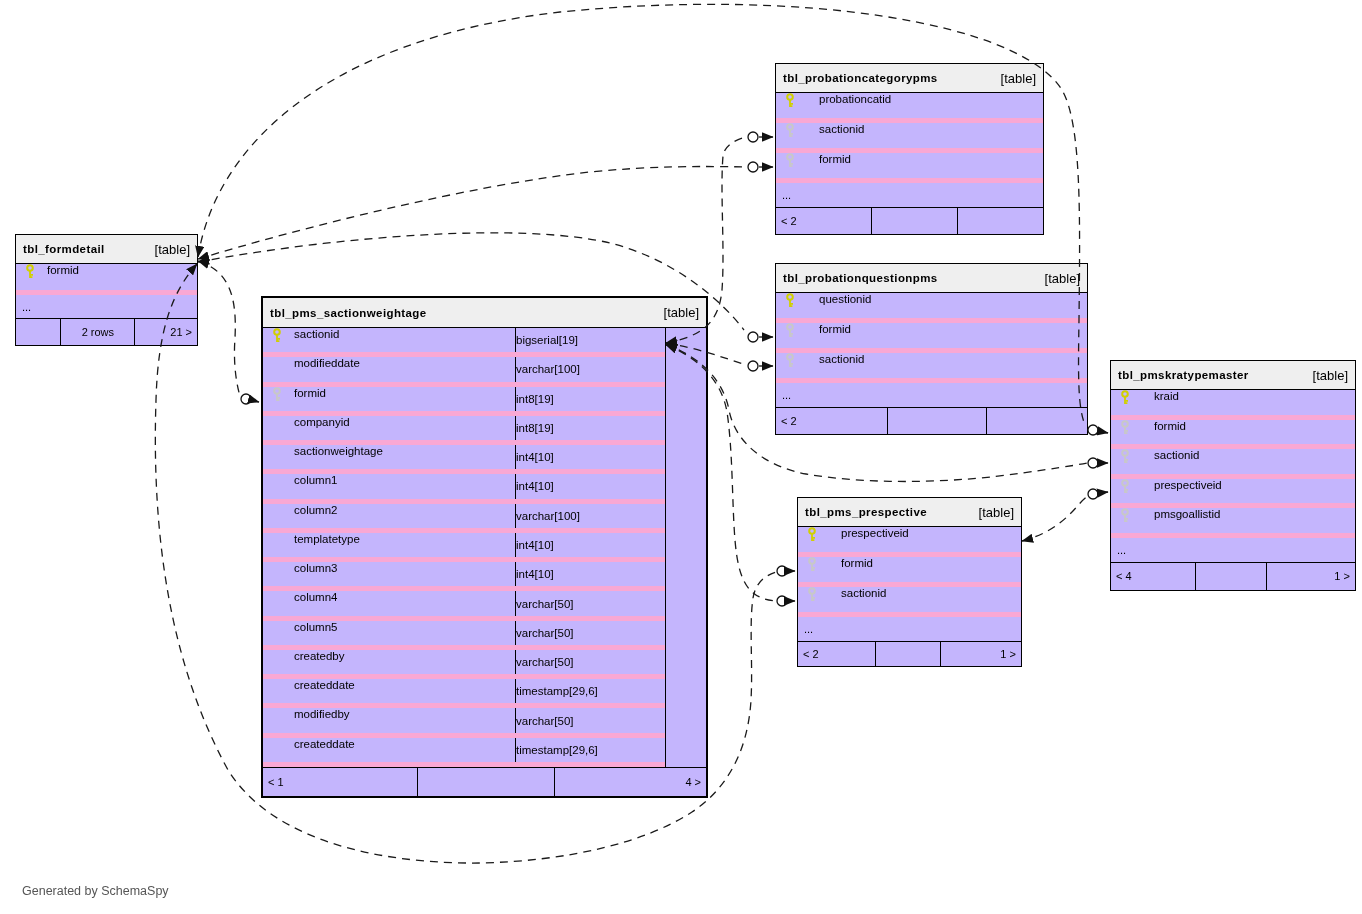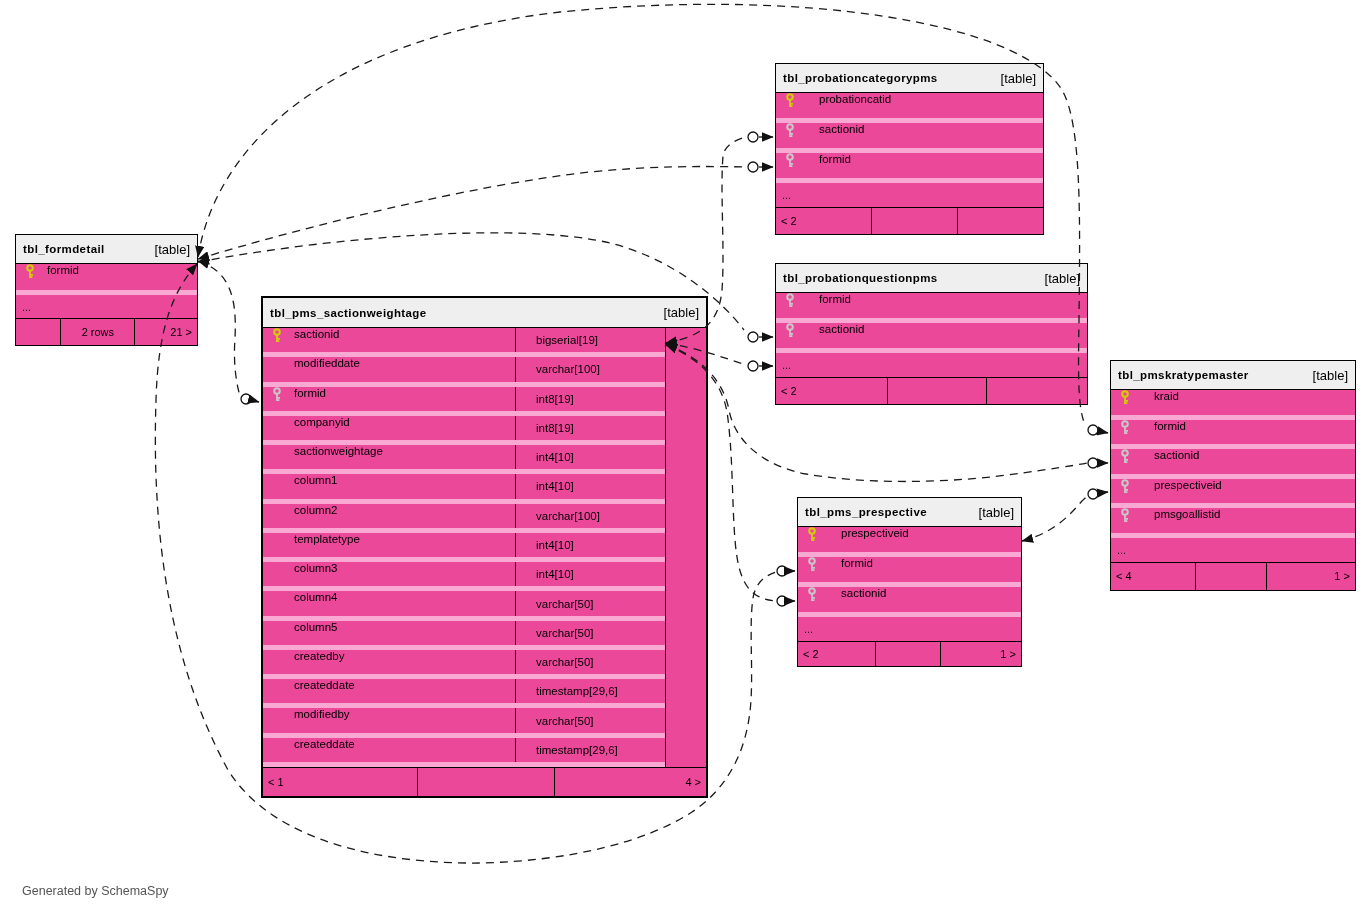--- a/index.html
+++ b/index.html
@@ -1,29 +1,29 @@
 <!DOCTYPE html>
 <html><head>
 <meta charset="utf-8">
 <style>
   html,body{margin:0;padding:0;background:#fff;}
   #canvas{position:relative;width:1362px;height:914px;background:#fff;overflow:hidden;
           font-family:"Liberation Sans","DejaVu Sans",sans-serif;color:#000;}
   .lines{position:absolute;left:0;top:0;z-index:3;pointer-events:none;}
-  .tbl{position:absolute;background:#ec4899;border:1px solid #000;z-index:2;box-sizing:border-box;}
+  .tbl{position:absolute;background:#c4b5fd;border:1px solid #000;z-index:2;box-sizing:border-box;}
   .tbl.main{border-width:2px;}
   .th{background:#efefef;border-bottom:1px solid #000;display:flex;align-items:center;
       justify-content:space-between;padding:0 7px;box-sizing:border-box;}
   .title{font-weight:bold;font-size:11.5px;letter-spacing:.4px;white-space:nowrap;}
   .tag{font-size:13px;white-space:nowrap;}
   .row{display:flex;align-items:flex-start;border-bottom:5px solid #f9a8d4;box-sizing:border-box;}
   .keycell{width:22px;padding-left:9px;flex:none;display:flex;align-items:center;}
   .cname{font-size:11.5px;flex:1;white-space:nowrap;}
   .ctype{width:150px;flex:none;align-self:stretch;display:flex;align-items:center;
-         border-left:1px solid #000;padding-left:20px;font-size:11.5px;box-sizing:border-box;white-space:nowrap;}
+         border-left:1px solid #000;padding-left:0;font-size:11.5px;box-sizing:border-box;white-space:nowrap;}
   .mainrow{margin-right:41px;}
   .strip{position:absolute;top:30px;bottom:29px;left:402px;width:0;border-left:1px solid #000;}
   .dots{display:flex;align-items:center;padding-left:6px;font-size:11px;border-bottom:1px solid #000;box-sizing:border-box;}
   .foot{display:flex;box-sizing:border-box;}
   .fcell{display:flex;align-items:center;border-right:1px solid #000;font-size:11px;
          padding:0 5px;box-sizing:border-box;white-space:nowrap;}
   .fcell:last-child{border-right:none;}
   .fc{justify-content:center;}
   .fr{justify-content:flex-end;}
   .h29{height:29px;} .h30{height:30px;} .h31{height:31px;} .h24{height:24px;}
@@ -240,20 +240,29 @@
   </div>
 
   <div class="tbl" style="left:775px;top:263px;width:313px;">
     <div class="th h29">
       <span class="title">tbl_probationquestionpms</span>
       <span class="tag">[table]</span>
     </div>
     <div class="row h30">
       <span class="keycell">
           <svg width="10" height="15" viewBox="0 0 10 15">
+            <circle cx="5" cy="4" r="2.8" fill="none" stroke="#d0d000" stroke-width="2"></circle>
+            <path d="M5 6.8 V14 M5 10.8 H8 M5 13.2 H7.4" fill="none" stroke="#d0d000" stroke-width="1.8"></path>
+          </svg>
+        </span>
+      <span class="cname" style="padding-left:12px">questionid</span>
+    </div>
+    <div class="row h30">
+      <span class="keycell">
+          <svg width="10" height="15" viewBox="0 0 10 15">
             <circle cx="5" cy="4" r="2.8" fill="none" stroke="#c8c8c8" stroke-width="2"></circle>
             <path d="M5 6.8 V14 M5 10.8 H8 M5 13.2 H7.4" fill="none" stroke="#c8c8c8" stroke-width="1.8"></path>
           </svg>
         </span>
       <span class="cname" style="padding-left:12px">formid</span>
     </div>
     <div class="row h30">
       <span class="keycell">
           <svg width="10" height="15" viewBox="0 0 10 15">
             <circle cx="5" cy="4" r="2.8" fill="none" stroke="#c8c8c8" stroke-width="2"></circle>

